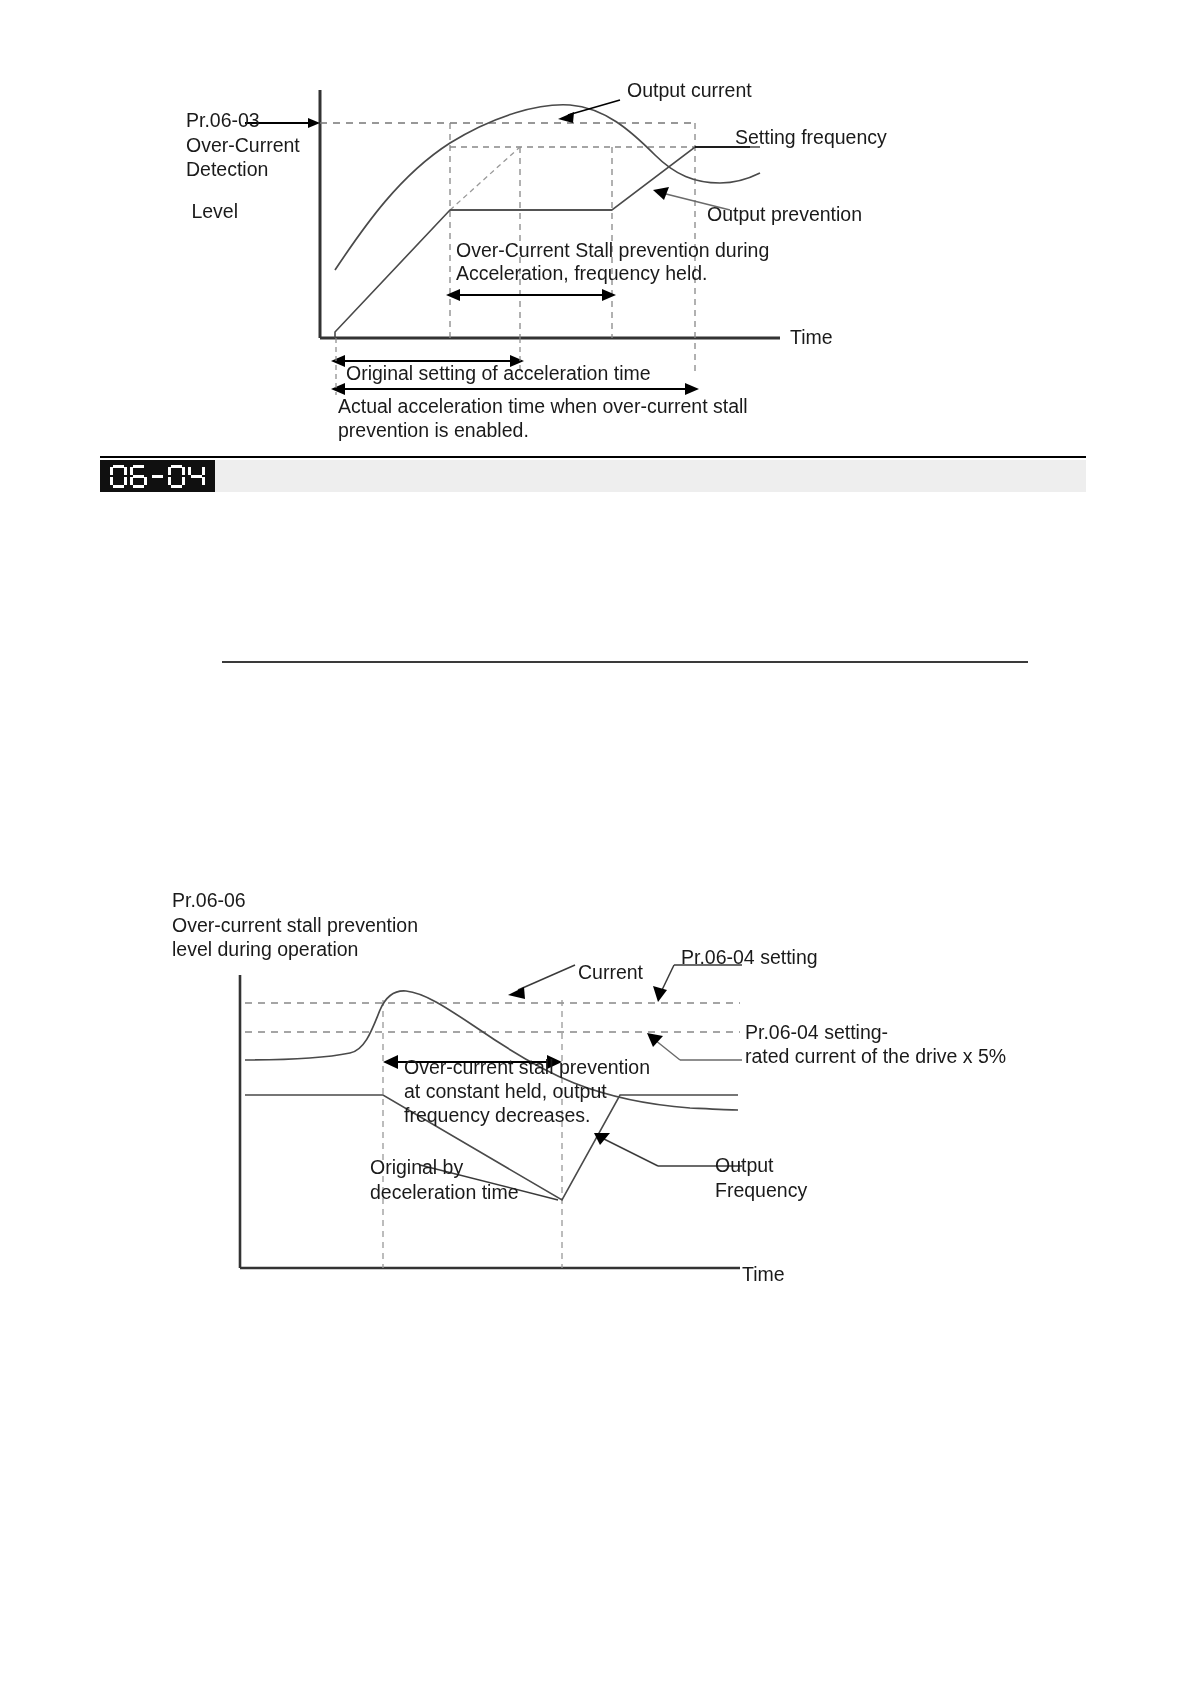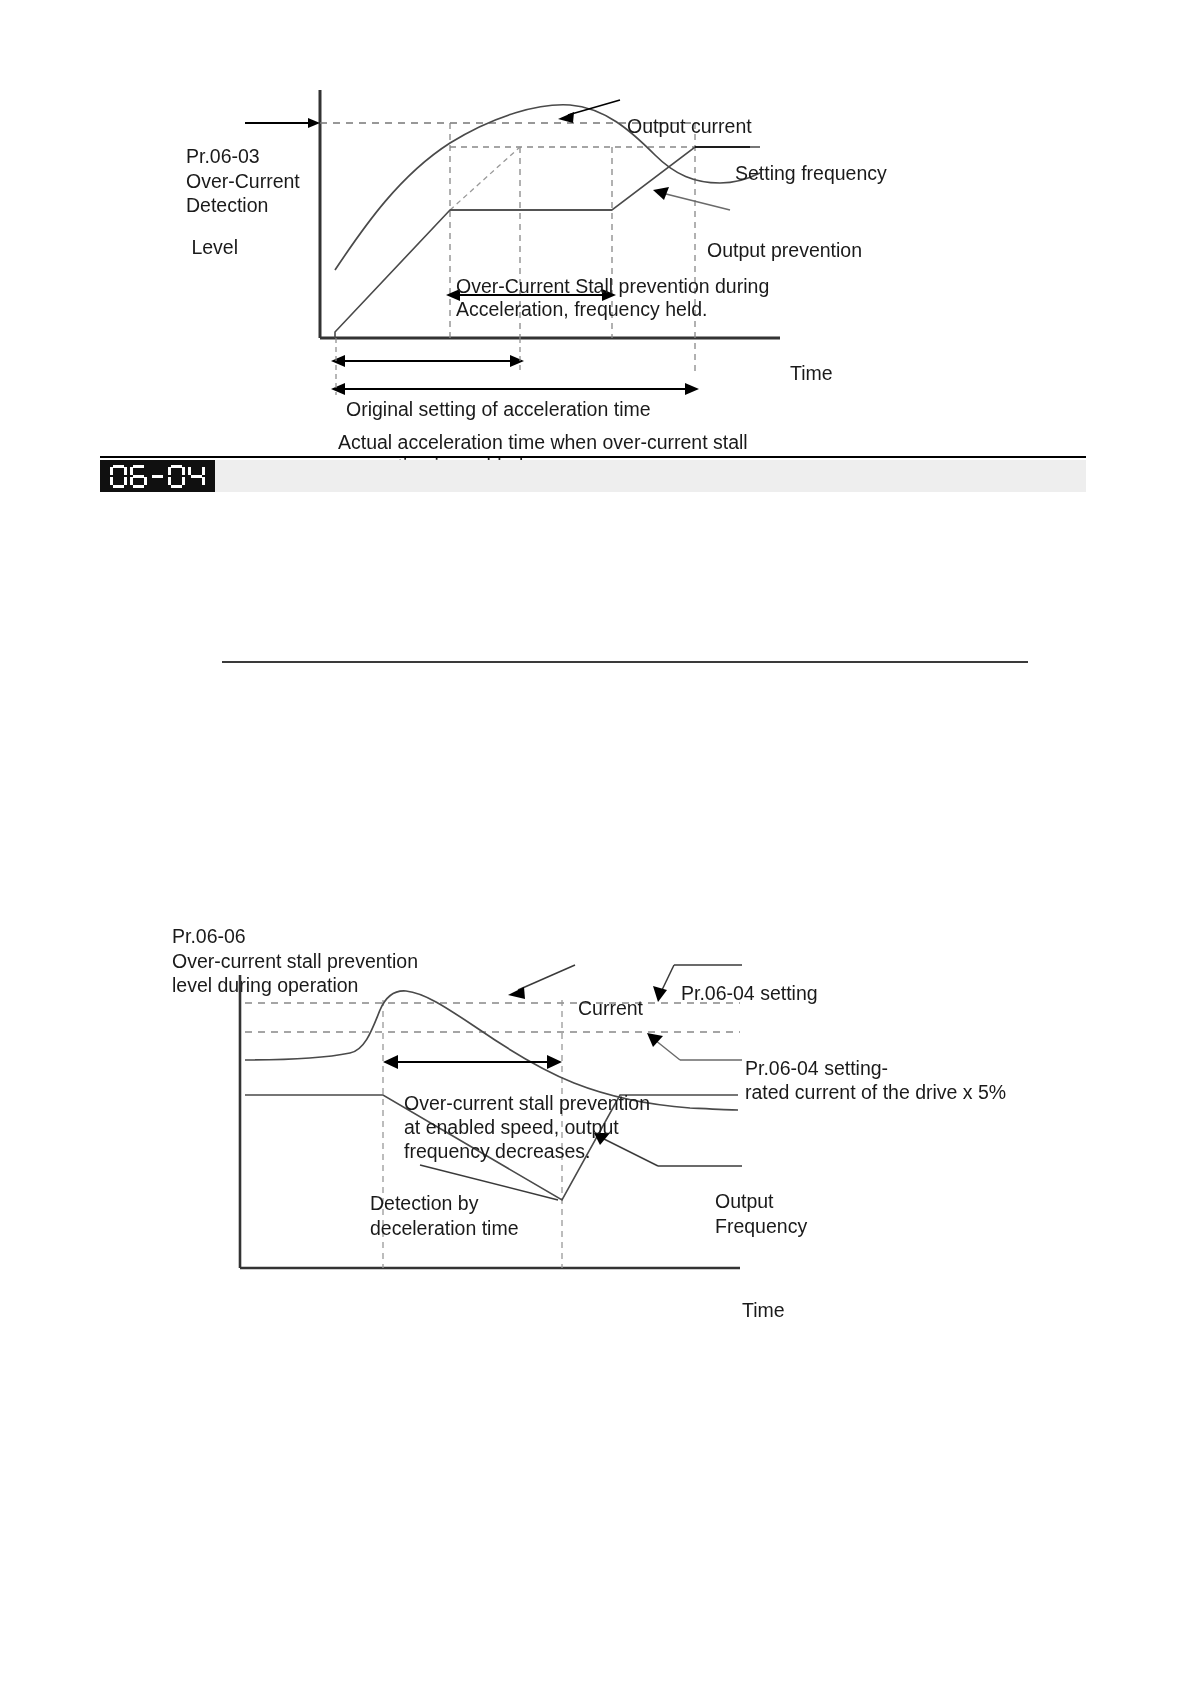--- a/index.html
+++ b/index.html
@@ -92,21 +92,21 @@
     margin: 0 2px;
   }
 
   .txt {
     position: absolute;
     white-space: pre;
     font-family: "Liberation Sans", sans-serif;
     color: #1a1a1a;
     line-height: 1.27;
   }
-  .t19 { font-size: 19.5px; margin-top: 36px; }
+  .t19 { font-size: 19.5px; }
 </style>
 </head>
 <body>
 
 <div id="page">
 
   <svg id="fig1-svg" class="diagram-svg" width="760" height="400" viewBox="0 0 760 400">
 
     <line x1="170" y1="35" x2="170" y2="283" stroke="#333333" stroke-width="3"></line>
 
@@ -259,24 +259,24 @@
     <line x1="270" y1="295" x2="408" y2="330" stroke="#3a3a3a" stroke-width="1.4"></line>
   </svg>
 
   <div class="txt t19" style="left:578px; top:960px;">Current</div>
   <div class="txt t19" style="left:681px; top:945px;">Pr.06-04 setting</div>
 
   <div class="txt t19" style="left:745px; top:1020px;">Pr.06-04 setting-</div>
   <div class="txt t19" style="left:745px; top:1044px;">rated current of the drive x 5%</div>
 
   <div class="txt t19" style="left:404px; top:1055px;">Over-current stall prevention</div>
-  <div class="txt t19" style="left:404px; top:1079px;">at enabled speed, output</div>
+  <div class="txt t19" style="left:404px; top:1079px;">at constant held, output</div>
   <div class="txt t19" style="left:404px; top:1103px;">frequency decreases.</div>
 
-  <div class="txt t19" style="left:370px; top:1155px;">Detection by</div>
+  <div class="txt t19" style="left:370px; top:1155px;">Original by</div>
   <div class="txt t19" style="left:370px; top:1180px;">deceleration time</div>
 
   <div class="txt t19" style="left:715px; top:1153px;">Output</div>
   <div class="txt t19" style="left:715px; top:1178px;">Frequency</div>
 
   <div class="txt t19" style="left:742px; top:1262px;">Time</div>
 
 
 </div>
 

